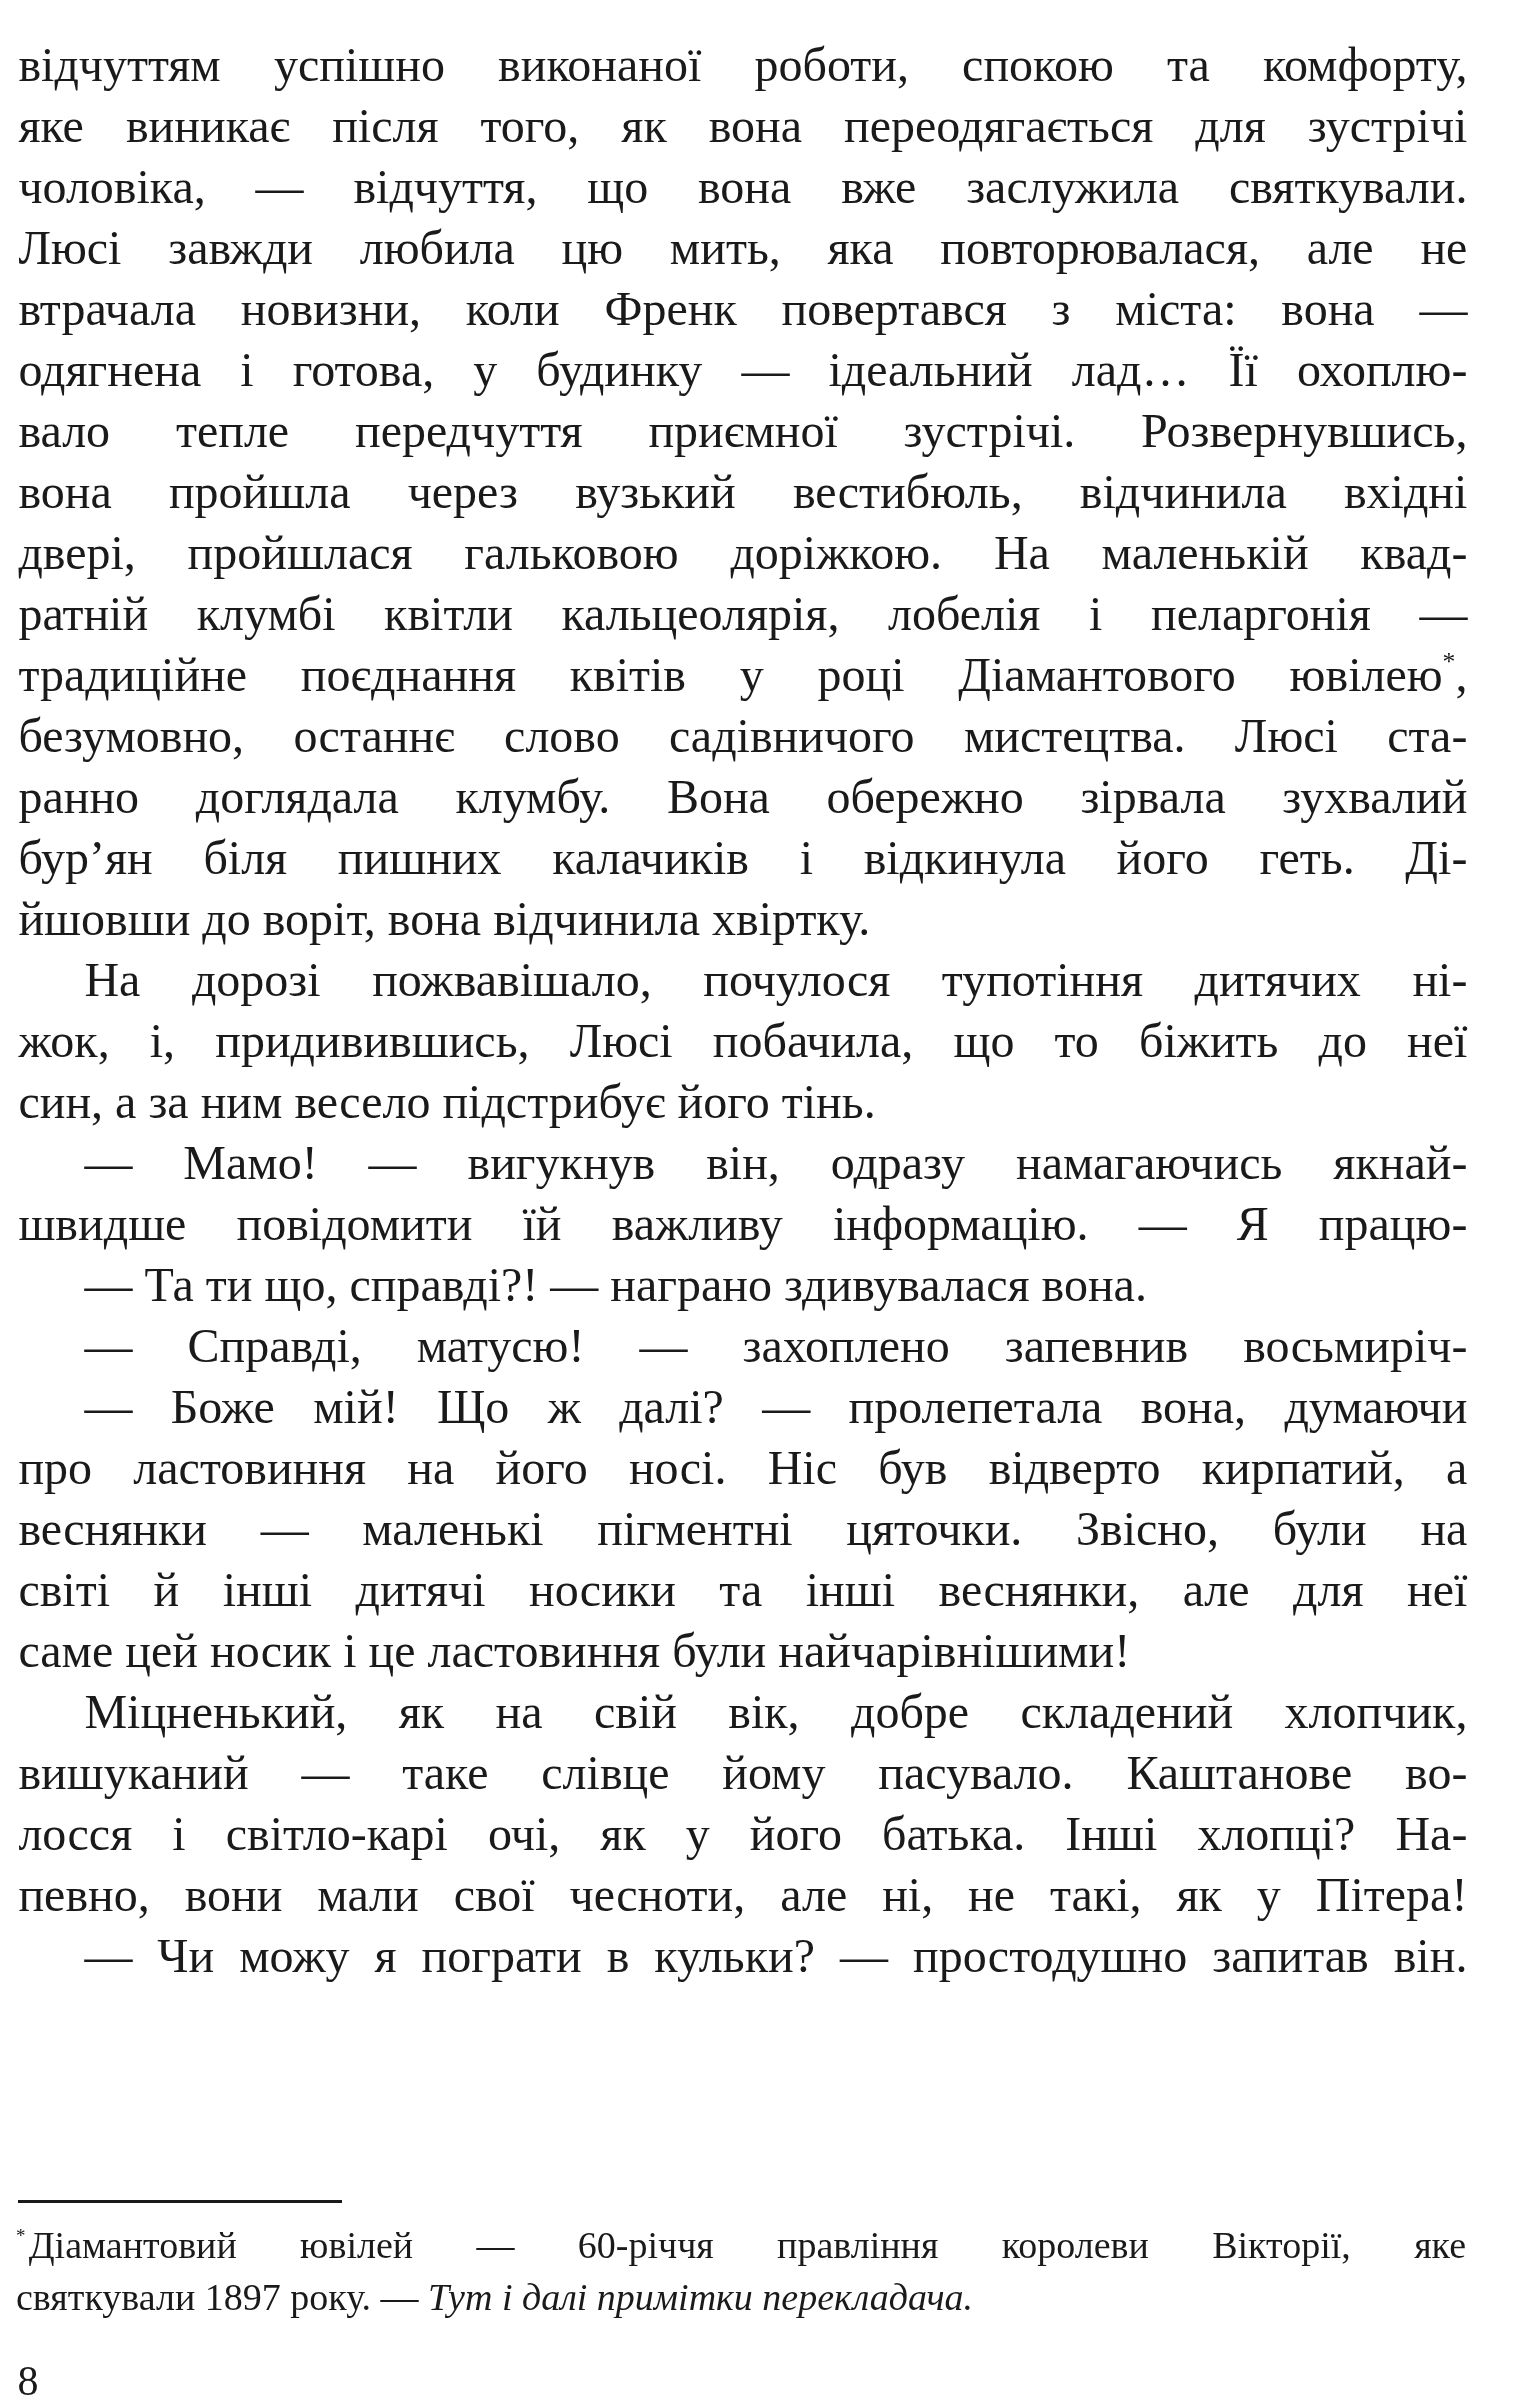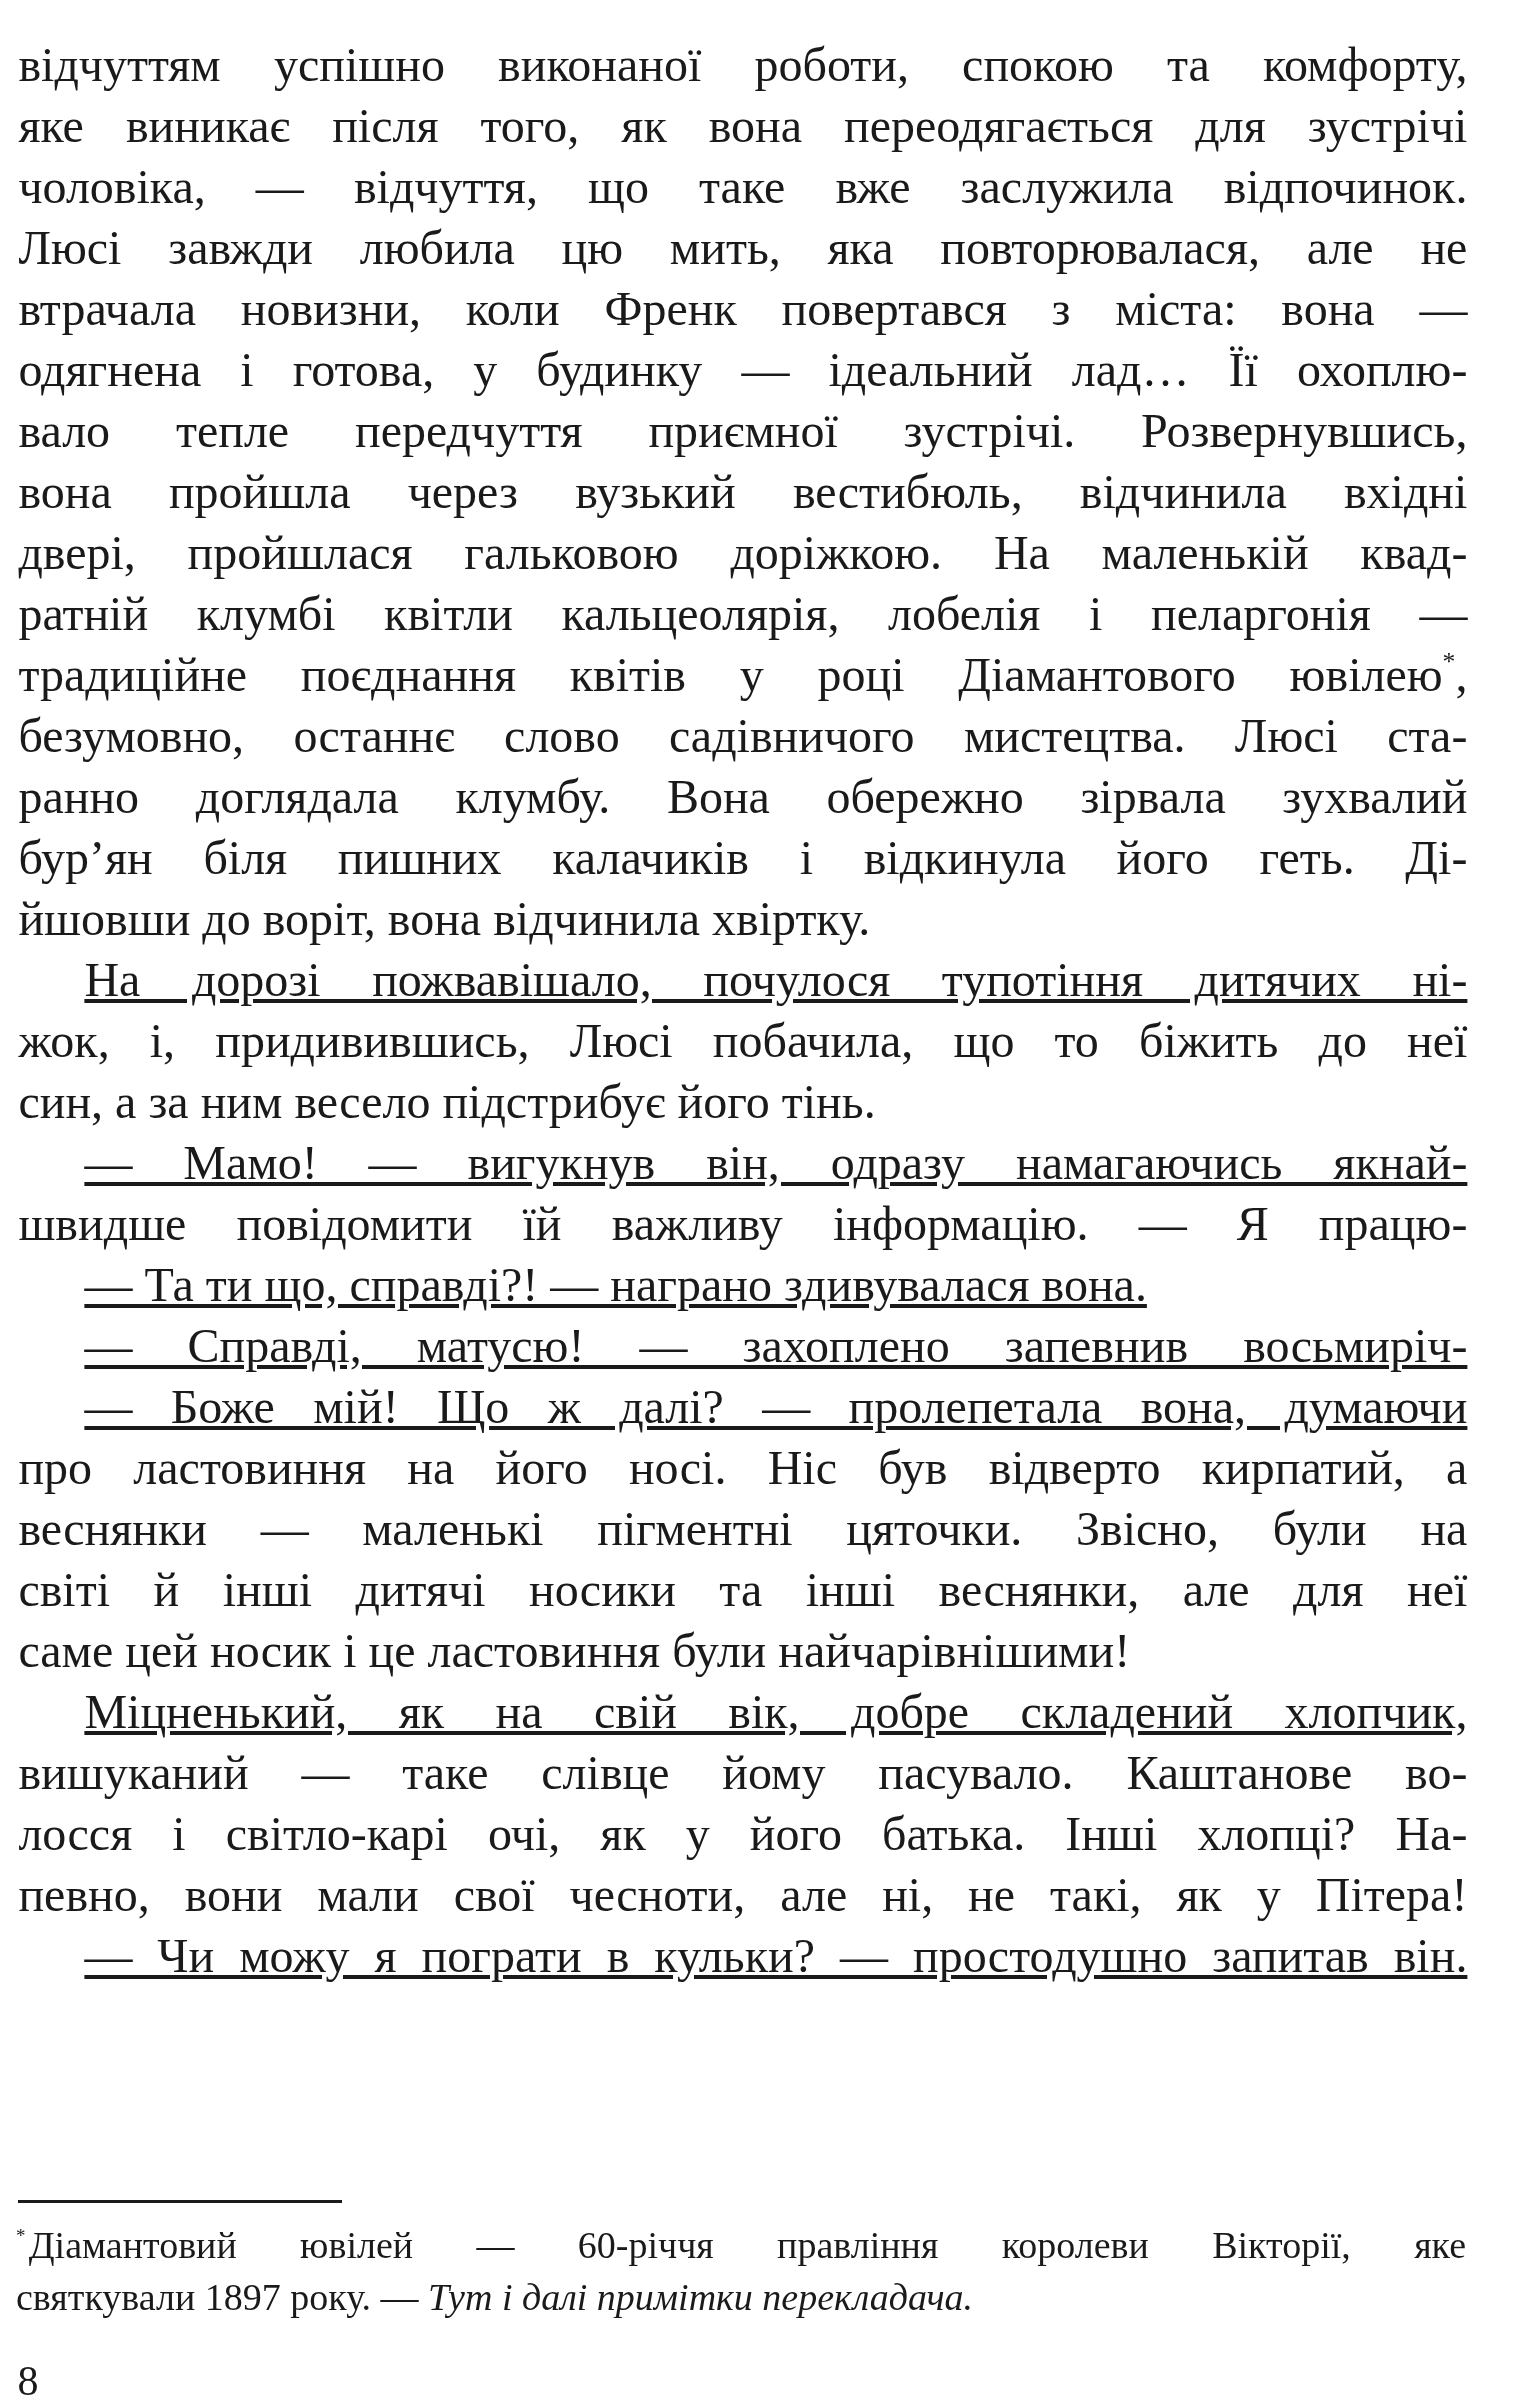--- a/index.html
+++ b/index.html
@@ -29,21 +29,21 @@
   .line {
     display: block;
     height: 61px;
     line-height: 61px;
     font-size: 48px;
     white-space: nowrap;
     text-align: justify;
     text-align-last: justify;
     overflow: visible;
   }
-  .line.indent { padding-left: 66px; text-decoration: underline; }
+  .line.indent { padding-left: 66px; }
   .line.last { text-align-last: left; }
   .line.full { text-align-last: justify; }
   sup.fnref {
     font-size: 25.6px;
     line-height: 0;
     vertical-align: 21px;
   }
   .footnote-rule {
     position: absolute;
     left: 17.6px;
@@ -84,21 +84,21 @@
   }
 </style>
 </head>
 <body>
 
 <div class="page">
 
   <div class="body-text">
     <span class="line">відчуттям успішно виконаної роботи, спокою та комфорту,</span>
     <span class="line">яке виникає після того, як вона переодягається для зустрічі</span>
-    <span class="line">чоловіка, — відчуття, що таке вже заслужила відпочинок.</span>
+    <span class="line">чоловіка, — відчуття, що вона вже заслужила святкували.</span>
     <span class="line">Люсі завжди любила цю мить, яка повторювалася, але не</span>
     <span class="line">втрачала новизни, коли Френк повертався з міста: вона —</span>
     <span class="line">одягнена і готова, у будинку — ідеальний лад… Її охоплю-</span>
     <span class="line">вало тепле передчуття приємної зустрічі. Розвернувшись,</span>
     <span class="line">вона пройшла через вузький вестибюль, відчинила вхідні</span>
     <span class="line">двері, пройшлася гальковою доріжкою. На маленькій квад-</span>
     <span class="line">ратній клумбі квітли кальцеолярія, лобелія і пеларгонія —</span>
     <span class="line"><span>традиційне поєднання квітів у році Діамантового ювілею</span><sup class="fnref">*</sup><span>,</span></span>
     <span class="line">безумовно, останнє слово садівничого мистецтва. Люсі ста-</span>
     <span class="line">ранно доглядала клумбу. Вона обережно зірвала зухвалий</span>

